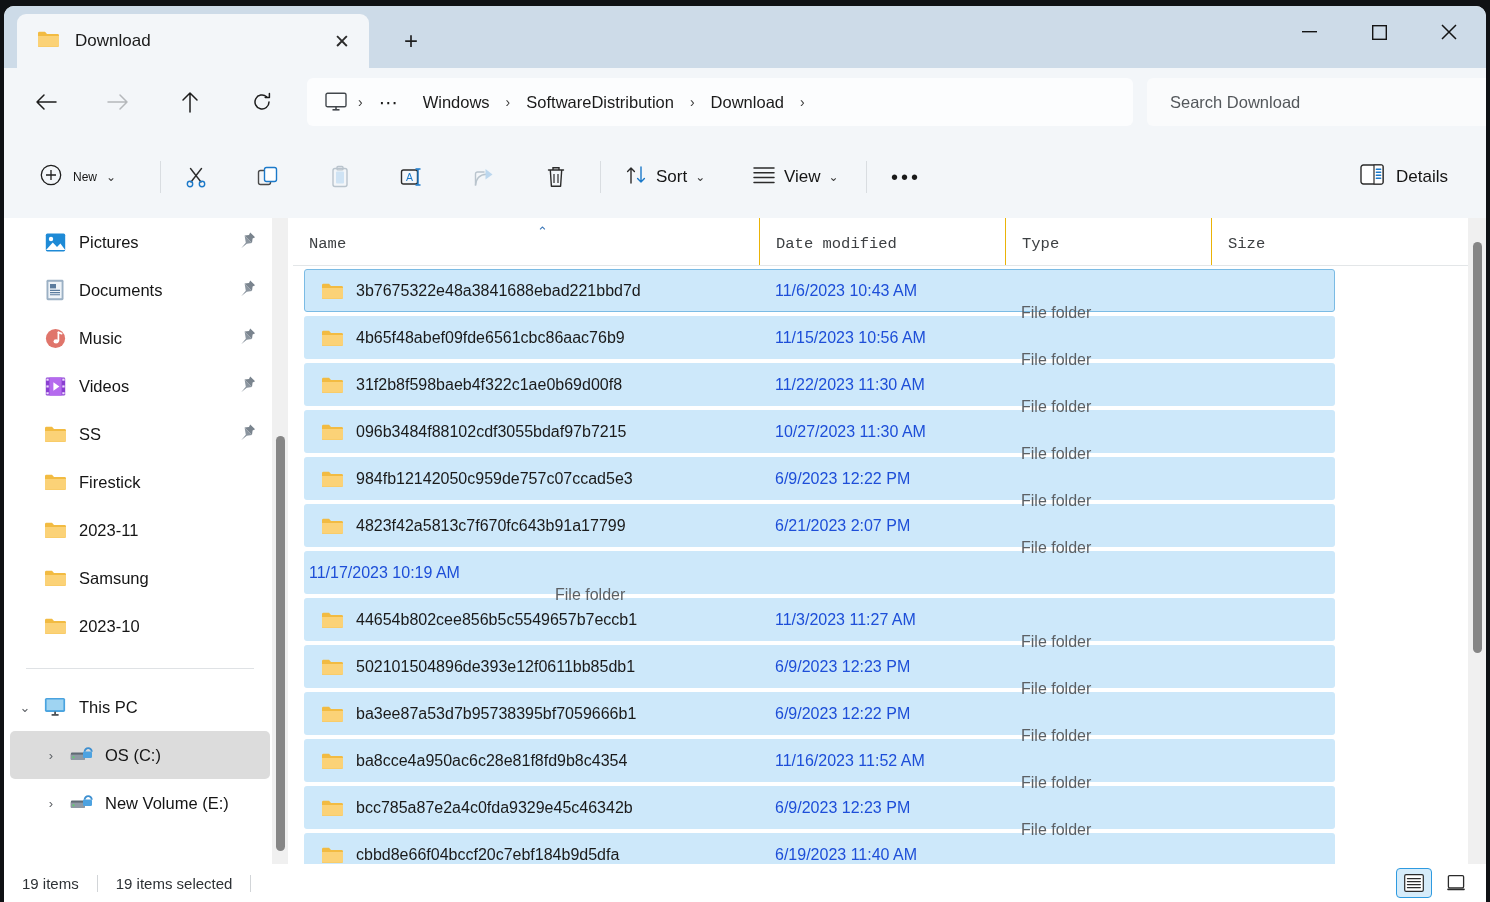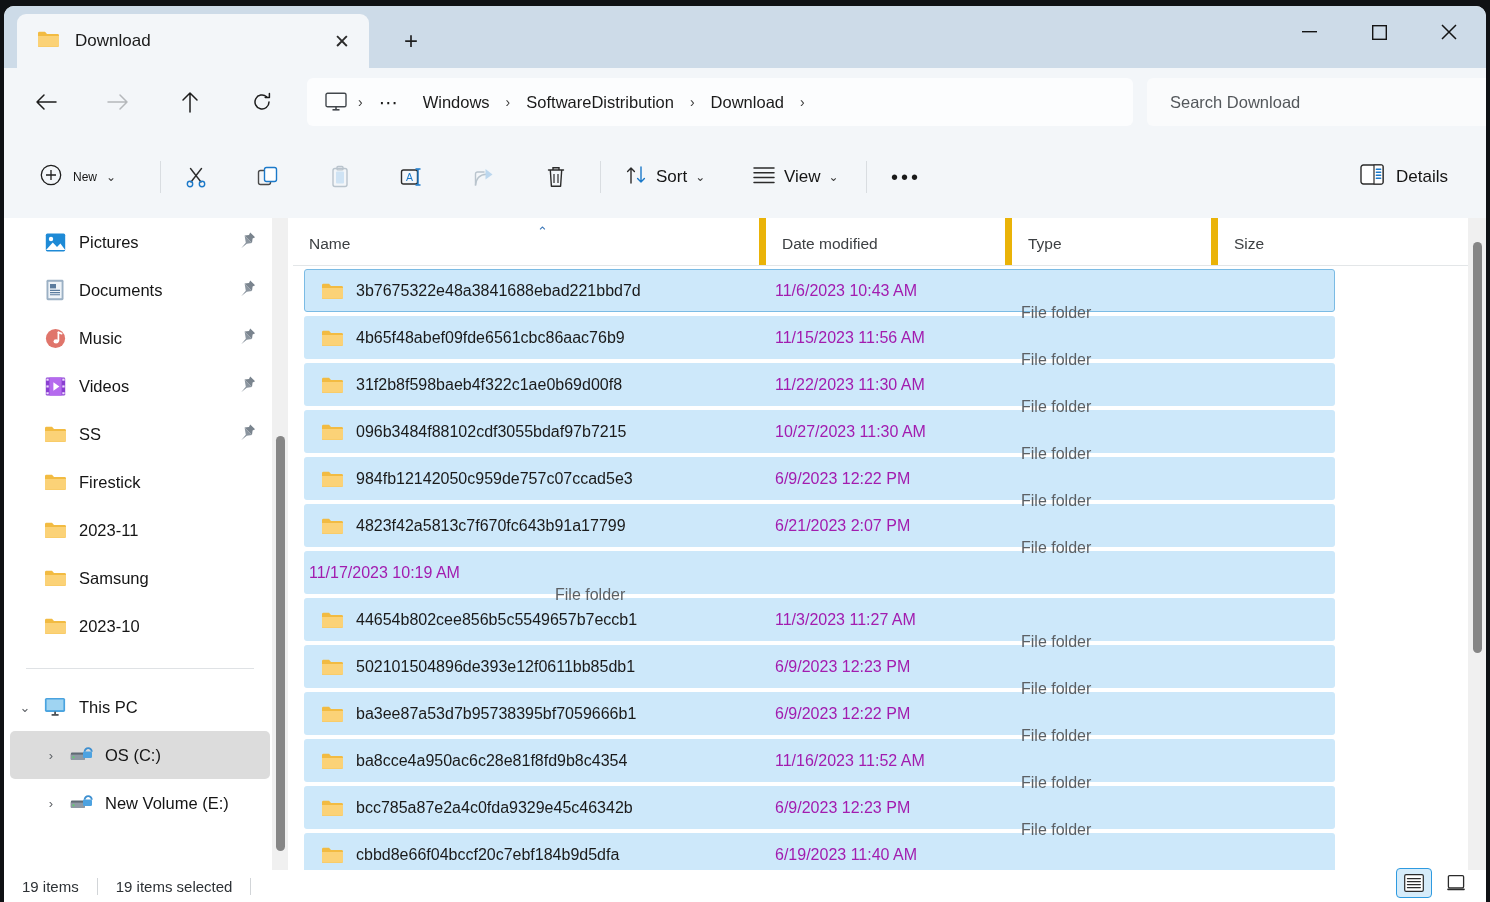--- a/index.html
+++ b/index.html
@@ -167,22 +167,22 @@
   #colheader {
     position: absolute; left: 0; top: 0; right: 0; height: 48px;
     border-bottom: 1px solid #e3e6e8;
     display: flex; align-items: flex-end;
   }
   .col {
     font-size: 15.5px; color: #3d4043;
     padding-bottom: 12px; position: relative; height: 100%;
     display: flex; align-items: flex-end;
   }
-  .col .ctext { padding-left: 16px; }
-  .col + .col { border-left: 7px solid #eab308; }
+  .col .ctext { padding-left: 16px; font-family: Liberation Mono, monospace; }
+  .col + .col { border-left: 1px solid #eab308; }
   .col.c-name { width: 466px; }
   .col.c-date { width: 246px; }
   .col.c-type { width: 206px; }
   .col.c-size { width: 140px; }
   #sortmark {
     position: absolute; left: 244px; top: 7px;
     font-size: 13px; color: #3f79b8; line-height: 1;
   }
   #rows { position: absolute; left: 0; top: 49px; right: 0; bottom: 0; }
   .row {
@@ -190,35 +190,35 @@
     display: flex; align-items: center;
   }
   .rowfill {
     position: absolute; left: 11px; top: 2px; width: 1031px; height: 43px;
     background: #cde8fa; border-radius: 3px;
   }
   .row.focus .rowfill { border: 1px solid #7bbbe4; }
   .cell { position: relative; z-index: 2; font-size: 16px; color: #1a1a1a; white-space: nowrap; }
   .cell.name { width: 466px; display: flex; padding-left: 28px; }
   .cell.name .nm { margin-left: 13px; }
-  .cell.date { width: 246px; padding-left: 16px; color: #a21caf; }
+  .cell.date { width: 246px; padding-left: 16px; color: #1d4ed8; }
   .cell.type { width: 206px; padding-left: 16px; color: #5c6064; margin-top: 44px; }
   .cell.size { width: 140px; padding-left: 16px; }
   #fp-scroll-track {
     position: absolute; right: 0; top: 0; width: 18px; height: 100%;
     background: #f0f0f0;
   }
   #fp-scroll-thumb {
     position: absolute; right: 4px; top: 24px; width: 9px; height: 411px;
     background: #868686; border-radius: 5px;
   }
 
   
   #statusbar {
-    position: absolute; left: 0; bottom: 0; width: 100%; height: 32px;
+    position: absolute; left: 0; bottom: 0; width: 100%; height: 38px;
     background: #ffffff;
     display: flex; align-items: center;
     font-size: 15px; color: #2d3135;
   }
   #statusbar .sitem { padding: 0 18px; }
   .svsep { width: 1px; height: 17px; background: #d2d5d8; }
   #viewtoggles {
     position: absolute; right: 12px; bottom: 4px;
     display: flex; align-items: center; gap: 6px;
   }
@@ -636,21 +636,21 @@
             <span class="rowfill"></span>
             <span class="cell name">
               <span style="display:flex">
                 <svg width="22" height="18" viewBox="0 0 22 18">
                   <path d="M1 3.2a1.4 1.4 0 0 1 1.4-1.4h5.6l2 2.2h10.6a1.4 1.4 0 0 1 1.4 1.4v10.2a1.4 1.4 0 0 1-1.4 1.4H2.4A1.4 1.4 0 0 1 1 15.4z" fill="#f2bb42"></path>
                   <path d="M1 6.1h21v9.3a1.4 1.4 0 0 1-1.4 1.4H2.4A1.4 1.4 0 0 1 1 15.4z" fill="#fbd277"></path>
                 </svg>
               </span>
               <span class="nm">4b65f48abef09fde6561cbc86aac76b9</span>
             </span>
-            <span class="cell date">11/15/2023 11:56 AM</span>
+            <span class="cell date">11/15/2023 10:56 AM</span>
             <span class="cell type">File folder</span>
             <span class="cell size"></span>
           </div>
           <div class="row">
             <span class="rowfill"></span>
             <span class="cell name">
               <span style="display:flex">
                 <svg width="22" height="18" viewBox="0 0 22 18">
                   <path d="M1 3.2a1.4 1.4 0 0 1 1.4-1.4h5.6l2 2.2h10.6a1.4 1.4 0 0 1 1.4 1.4v10.2a1.4 1.4 0 0 1-1.4 1.4H2.4A1.4 1.4 0 0 1 1 15.4z" fill="#f2bb42"></path>
                   <path d="M1 6.1h21v9.3a1.4 1.4 0 0 1-1.4 1.4H2.4A1.4 1.4 0 0 1 1 15.4z" fill="#fbd277"></path>

